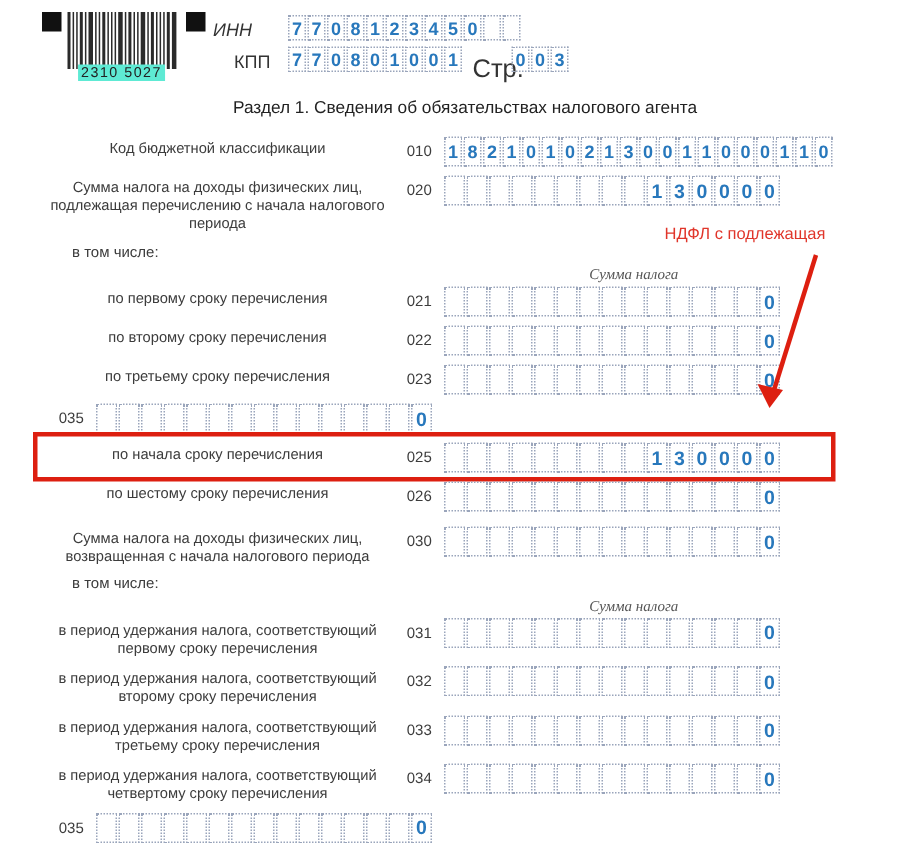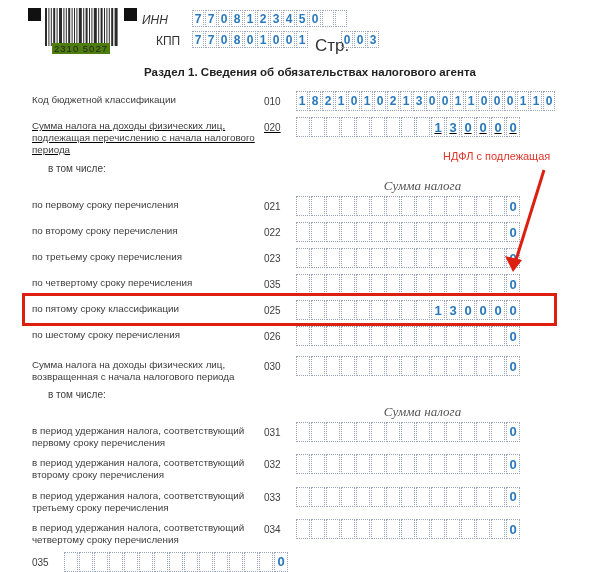--- a/index.html
+++ b/index.html
@@ -10,60 +10,60 @@
   }
 
   
   .corner-sq { position: absolute; width: 13px; height: 13px; background: #111; top: 8px; }
   .sq-left  { left: 28px; }
   .sq-right { left: 124px; }
   .barcode-wrap { position: absolute; left: 44px; top: 8px; width: 74px; height: 46px; }
   .barcode-wrap svg { display: block; }
   .barcode-text {
     position: absolute; left: 50%; transform: translateX(-50%);
-    bottom: 0; background: #4d7c0f; padding: 0 2px;
+    bottom: 0; background: #5eead4; padding: 0 2px;
     font-size: 9.5px; color: #222; white-space: nowrap; letter-spacing: 1px;
   }
   .hdr-label { position: absolute; font-size: 12px; color: #333; }
   .lbl-inn { left: 142px; top: 13px; font-style: italic; }
   .lbl-kpp { left: 156px; top: 34px; }
   .lbl-str { left: 315px; top: 36px; font-size: 17px; }
   .hdr-cells { position: absolute; display: flex; }
   .cells-inn { left: 192px; top: 10px; }
   .cells-kpp { left: 192px; top: 31px; }
   .cells-str { left: 341px; top: 31px; }
   .hcell {
     width: 12px; height: 17px; border: 1px dotted #9aa5bb; margin-right: 1px;
     display: flex; align-items: center; justify-content: center;
     font-size: 12px; font-weight: bold; color: #2878bc;
   }
 
   
   .form-body { position: absolute; top: 66px; left: 32px; width: 556px; }
   .section-title {
-    text-align: center; font-weight: bold; font-size: 11.5px; color: #222;
+    text-align: center; font-weight: normal; font-size: 11.5px; color: #222;
     margin-bottom: 13px;
   }
-  .field-row { display: flex; align-items: flex-start; margin-bottom: 6px; position: relative; }
+  .field-row { display: flex; align-items: flex-start; margin-bottom: 6px; position: relative; text-align: center; }
   .f-label { width: 232px; font-size: 9.8px; line-height: 1.2; color: #3c3c3c; padding-top: 3px; padding-right: 6px; }
   .f-code  { width: 31px; font-size: 10px; color: #3c3c3c; padding-top: 5px; }
   .f-cells { display: flex; }
   .cell {
     width: 14px; height: 20px; border: 1px dotted #9aa5bb; margin-left: 1px;
     display: flex; align-items: center; justify-content: center;
     font-size: 13px; font-weight: bold; color: #2878bc;
   }
   .cell-sm { width: 12px; font-size: 12px; }
   .subnote { font-size: 10px; color: #3c3c3c; margin: 2px 0 2px 16px; }
   .colhead {
-    font-size: 13px; font-style: italic; color: #555;
+    font-size: 10px; font-style: italic; color: #555;
     margin: 4px 0 2px 263px; width: 255px; text-align: center;
     font-family: "Liberation Serif", serif;
   }
-  #row-020 { margin-bottom: 8px; text-decoration: underline; }
+  #row-020 { margin-bottom: 8px; }
   #row-030 { margin-top: 10px; }
   .hl-frame {
     position: absolute; left: -10px; top: -7px; width: 535px; height: 33px;
     border: 3px solid #dd1f10; pointer-events: none;
   }
 
   
   .annotation {
     position: absolute; left: 443px; top: 150px;
     font-size: 11px; color: #e0352a; white-space: nowrap;
@@ -258,42 +258,41 @@
             <div class="cell"></div>
             <div class="cell"></div>
             <div class="cell"></div>
             <div class="cell"></div>
             <div class="cell"></div>
             <div class="cell"></div>
             <div class="cell">0</div>
           </div>
         </div>
         <div class="field-row" id="row-024">
-          <div class="f-label">по четвертому сроку перечисления</div>
           <div class="f-code">035</div>
           <div class="f-cells">
             <div class="cell"></div>
             <div class="cell"></div>
             <div class="cell"></div>
             <div class="cell"></div>
             <div class="cell"></div>
             <div class="cell"></div>
             <div class="cell"></div>
             <div class="cell"></div>
             <div class="cell"></div>
             <div class="cell"></div>
             <div class="cell"></div>
             <div class="cell"></div>
             <div class="cell"></div>
             <div class="cell"></div>
             <div class="cell">0</div>
           </div>
         </div>
         <div class="field-row" id="row-025">
-          <div class="f-label">по пятому сроку классификации</div>
+          <div class="f-label">по начала сроку перечисления</div>
           <div class="f-code">025</div>
           <div class="f-cells">
             <div class="cell"></div>
             <div class="cell"></div>
             <div class="cell"></div>
             <div class="cell"></div>
             <div class="cell"></div>
             <div class="cell"></div>
             <div class="cell"></div>
             <div class="cell"></div>

